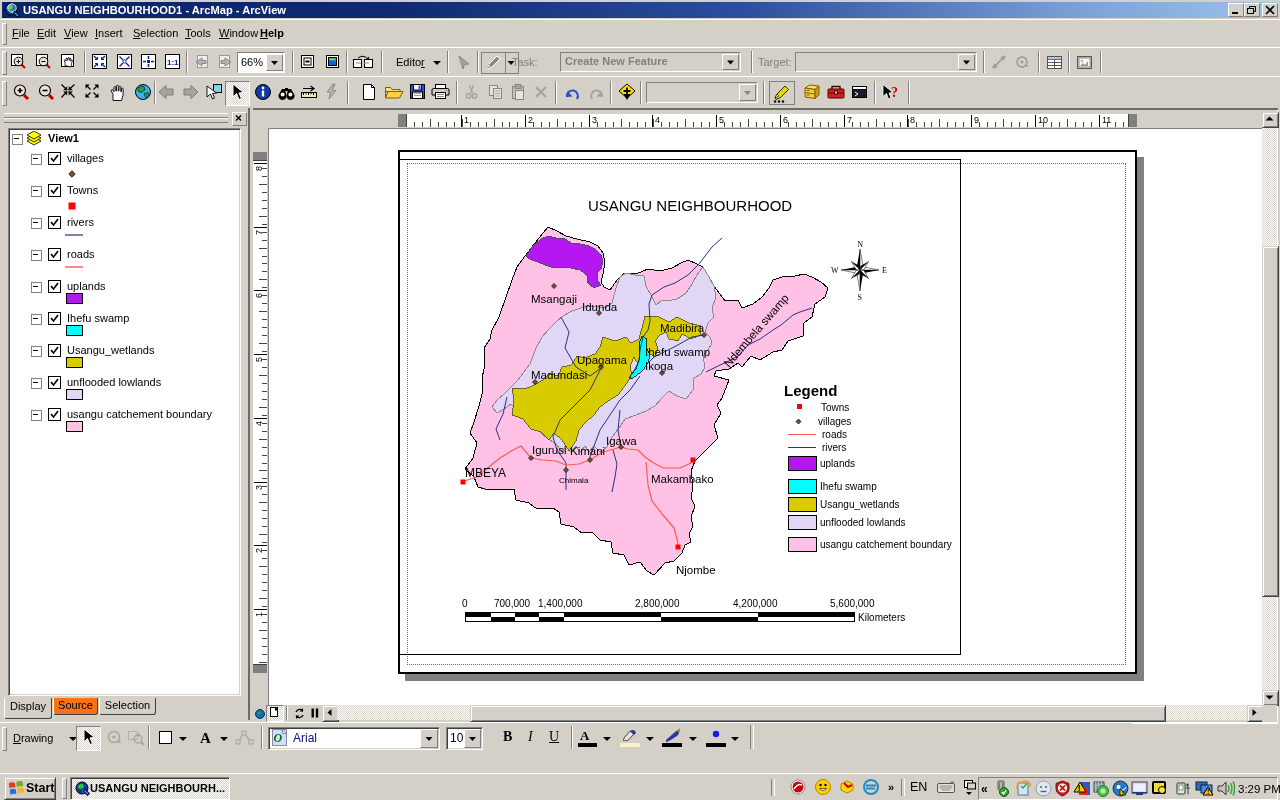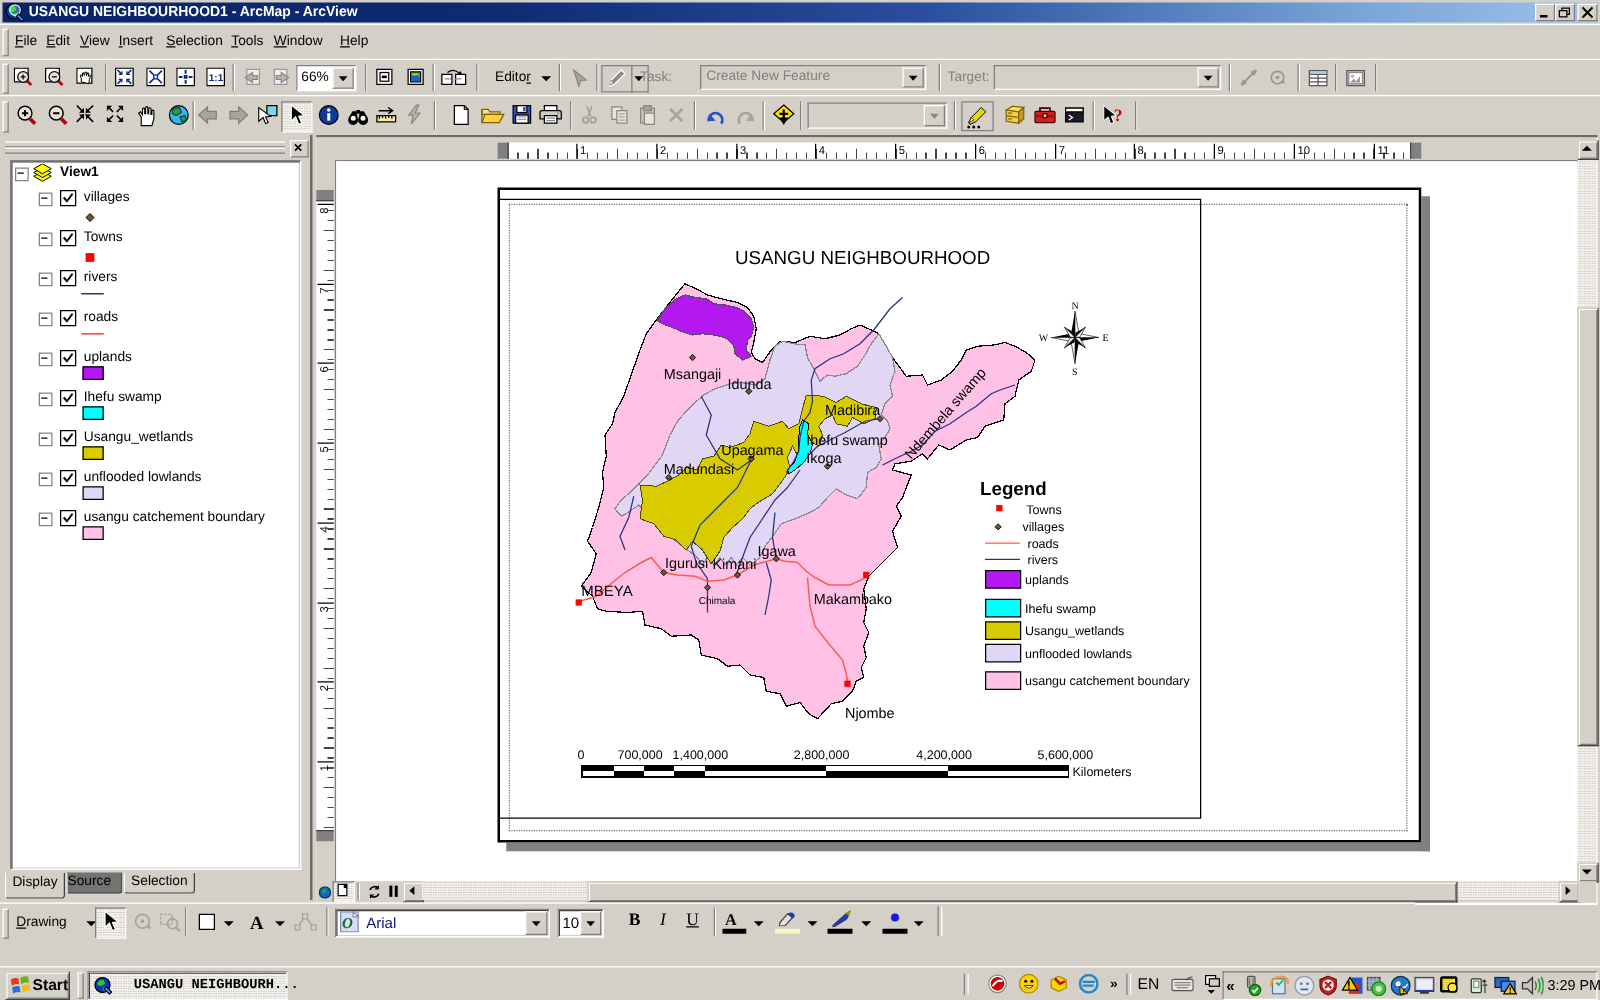--- a/index.html
+++ b/index.html
@@ -53,21 +53,21 @@
 
 <div class="abs" id="menubar" style="left:0px;top:19px;width:1280px;height:28px;background:#d4d0c8;border-top:1px solid #fff;">
 <div class="abs grip" style="left:2px;top:3px;height:20px;"></div>
 <span class="mi" style="left:12px;"><u>F</u>ile</span>
 <span class="mi" style="left:37px;"><u>E</u>dit</span>
 <span class="mi" style="left:64px;"><u>V</u>iew</span>
 <span class="mi" style="left:95px;"><u>I</u>nsert</span>
 <span class="mi" style="left:133px;"><u>S</u>election</span>
 <span class="mi" style="left:185px;"><u>T</u>ools</span>
 <span class="mi" style="left:219px;"><u>W</u>indow</span>
-<span class="mi" style="left:272px;"><u>H</u>elp</span>
+<span class="mi" style="left:260px;font-weight:bold;"><u>H</u>elp</span>
 </div>
 
 <div class="abs" id="tb1" style="left:0;top:47px;width:1280px;height:29px;background:#d4d0c8;border-top:1px solid #fff;">
 <div class="abs grip" style="left:2px;top:3px;height:22px;"></div>
 <div class="tbtn" style="left:8px;top:3px;">
         <svg width="17" height="16">
           <rect x="0.5" y="0.5" width="11" height="11" fill="#fff" stroke="#000"></rect>
           <circle cx="7.5" cy="7.5" r="4.3" fill="#e8e4dc" stroke="#000"></circle>
           <path d="M5.5 7.5 h4 M7.5 5.5 v4" stroke="#000"></path>
           <path d="M11 11 l3 3" stroke="#c00" stroke-width="2.2"></path>
@@ -183,21 +183,21 @@
           </g>
         </svg>
       </div>
 <div class="abs" style="left:505px;top:4px;width:13px;height:20px;border:1px solid #808080;border-left:none;">
         <svg width="13" height="20">
           <path d="M2.5 8 l3.5 4 3.5-4 z" fill="#000"></path>
         </svg>
       </div>
 <div class="abs" style="left:512px;top:8px;font-size:11px;color:#808080;">Task:</div>
 <div class="abs sb" style="left:560px;top:4px;width:179px;height:18px;background:#d4d0c8;">
-  <span style="position:absolute;left:4px;top:2px;font-size:11px;color:#808080;">Create New Feature</span>
+  <span style="position:absolute;left:4px;top:2px;font-size:11px;color:#808080;font-weight:bold;">Create New Feature</span>
   <div class="abs rb" style="right:1px;top:1px;width:15px;height:14px;background:#d4d0c8;">
           <svg width="15" height="14">
             <path d="M4 5.5 l3.5 4 3.5 -4 z" fill="#000"></path>
           </svg>
         </div>
 </div>
 <div class="abs vsep" style="left:751px;top:3px;height:22px;"></div>
 <div class="abs" style="left:758px;top:8px;font-size:11px;color:#808080;">Target:</div>
 <div class="abs sb" style="left:795px;top:4px;width:180px;height:18px;background:#d4d0c8;">
   <div class="abs rb" style="right:1px;top:1px;width:15px;height:14px;background:#d4d0c8;">
@@ -612,21 +612,21 @@
                 <path d="M2 5 l2.5 3 4.5-6" fill="none" stroke="#000" stroke-width="1.6"></path>
               </svg>
             </div>
         <span class="abs" style="left:58px;top:279px;font-size:11px;">usangu catchement boundary</span>
         <div class="abs" style="left:57px;top:292px;width:15px;height:9px;background:#ffc1e6;border:1px solid #000;"></div>
       </div>
     </div>
 
     <div class="abs" id="toctabs" style="left:0px;top:591px;width:252px;height:20px;">
       <div class="abs" style="left:4px;top:0px;width:46px;height:18px;background:#d4d0c8;border:1px solid;border-color:#d4d0c8 #404040 #404040 #fff;border-top:none;border-radius:0 0 3px 3px;z-index:2;text-align:center;font-size:11px;padding-top:2px;">Display</div>
-      <div class="abs" style="left:53px;top:0px;width:43px;height:15px;background:#737373;border:1px solid;border-color:#d4d0c8 #404040 #404040 #fff;border-top:none;border-radius:0 0 3px 3px;font-size:11px;padding-top:1px;">Source</div>
+      <div class="abs" style="left:53px;top:0px;width:43px;height:15px;background:#f97316;border:1px solid;border-color:#d4d0c8 #404040 #404040 #fff;border-top:none;border-radius:0 0 3px 3px;text-align:center;font-size:11px;padding-top:1px;">Source</div>
       <div class="abs" style="left:99px;top:0px;width:55px;height:15px;background:#d4d0c8;border:1px solid;border-color:#d4d0c8 #404040 #404040 #fff;border-top:none;border-radius:0 0 3px 3px;text-align:center;font-size:11px;padding-top:1px;">Selection</div>
     </div>
   </div>
   <div class="abs" style="left:248px;top:1px;width:2px;height:612px;background:#6e6a64;"></div>
 
   <div class="abs" id="mapwin" style="left:253px;top:1px;width:1025px;height:614px;background:#fff;border-top:2px solid #6e6a64;">
 
     <div class="abs" style="left:0;top:0;width:15px;height:18px;background:#d4d0c8;"></div>
 
     <div class="abs" style="left:15px;top:0;width:1009px;height:18px;background:#d4d0c8;border-bottom:1px solid #808080;">
@@ -1008,21 +1008,21 @@
   <span class="abs" style="left:21px;top:3px;font-size:12.5px;font-weight:bold;">Start</span>
 </div>
 <div class="abs grip" style="left:62px;top:4px;height:19px;"></div>
 <div class="abs dither" style="left:70px;top:3px;width:158px;height:21px;border:1px solid;border-color:#808080 #fff #fff #808080;box-shadow:inset 1px 1px 0 #404040;">
   <svg class="abs" style="left:4px;top:3px;" width="15" height="15">
           <circle cx="7" cy="7" r="6" fill="#1133bb" stroke="#000"></circle>
           <path d="M3 5 Q5 2 8 3 L9 6 L6 8 L3 7 Z" fill="#22cc22"></path>
           <path d="M7 9 L10 8 L11 11 L8 12 Z" fill="#22cc22"></path>
           <rect x="9.5" y="8.5" width="6" height="2.4" transform="rotate(45 10 9)" fill="#3aa0ff" stroke="#003"></rect>
         </svg>
-  <span class="abs" style="left:36px;top:4px;font-size:11px;font-weight:bold;font-family:Liberation Mono, monospace;">USANGU NEIGHBOURH...</span>
+  <span class="abs" style="left:19px;top:4px;font-size:11px;font-weight:bold;">USANGU NEIGHBOURH...</span>
 </div>
 <div class="abs" style="left:771px;top:5px;width:2px;height:17px;border-left:1px solid #808080;border-right:1px solid #fff;"></div>
 <svg class="abs" style="left:790px;top:5px;" width="16" height="16">
         <circle cx="8" cy="8" r="7" fill="#fff" stroke="#888"></circle>
         <circle cx="8" cy="8" r="5.5" fill="#c00"></circle>
         <path d="M4 10 q4-6 8-4" fill="none" stroke="#fff" stroke-width="1.6"></path>
       </svg>
 <svg class="abs" style="left:815px;top:5px;" width="16" height="16">
         <circle cx="8" cy="8" r="7.5" fill="#ffd000" stroke="#a80"></circle>
         <circle cx="5.5" cy="6" r="1.2" fill="#000"></circle>

